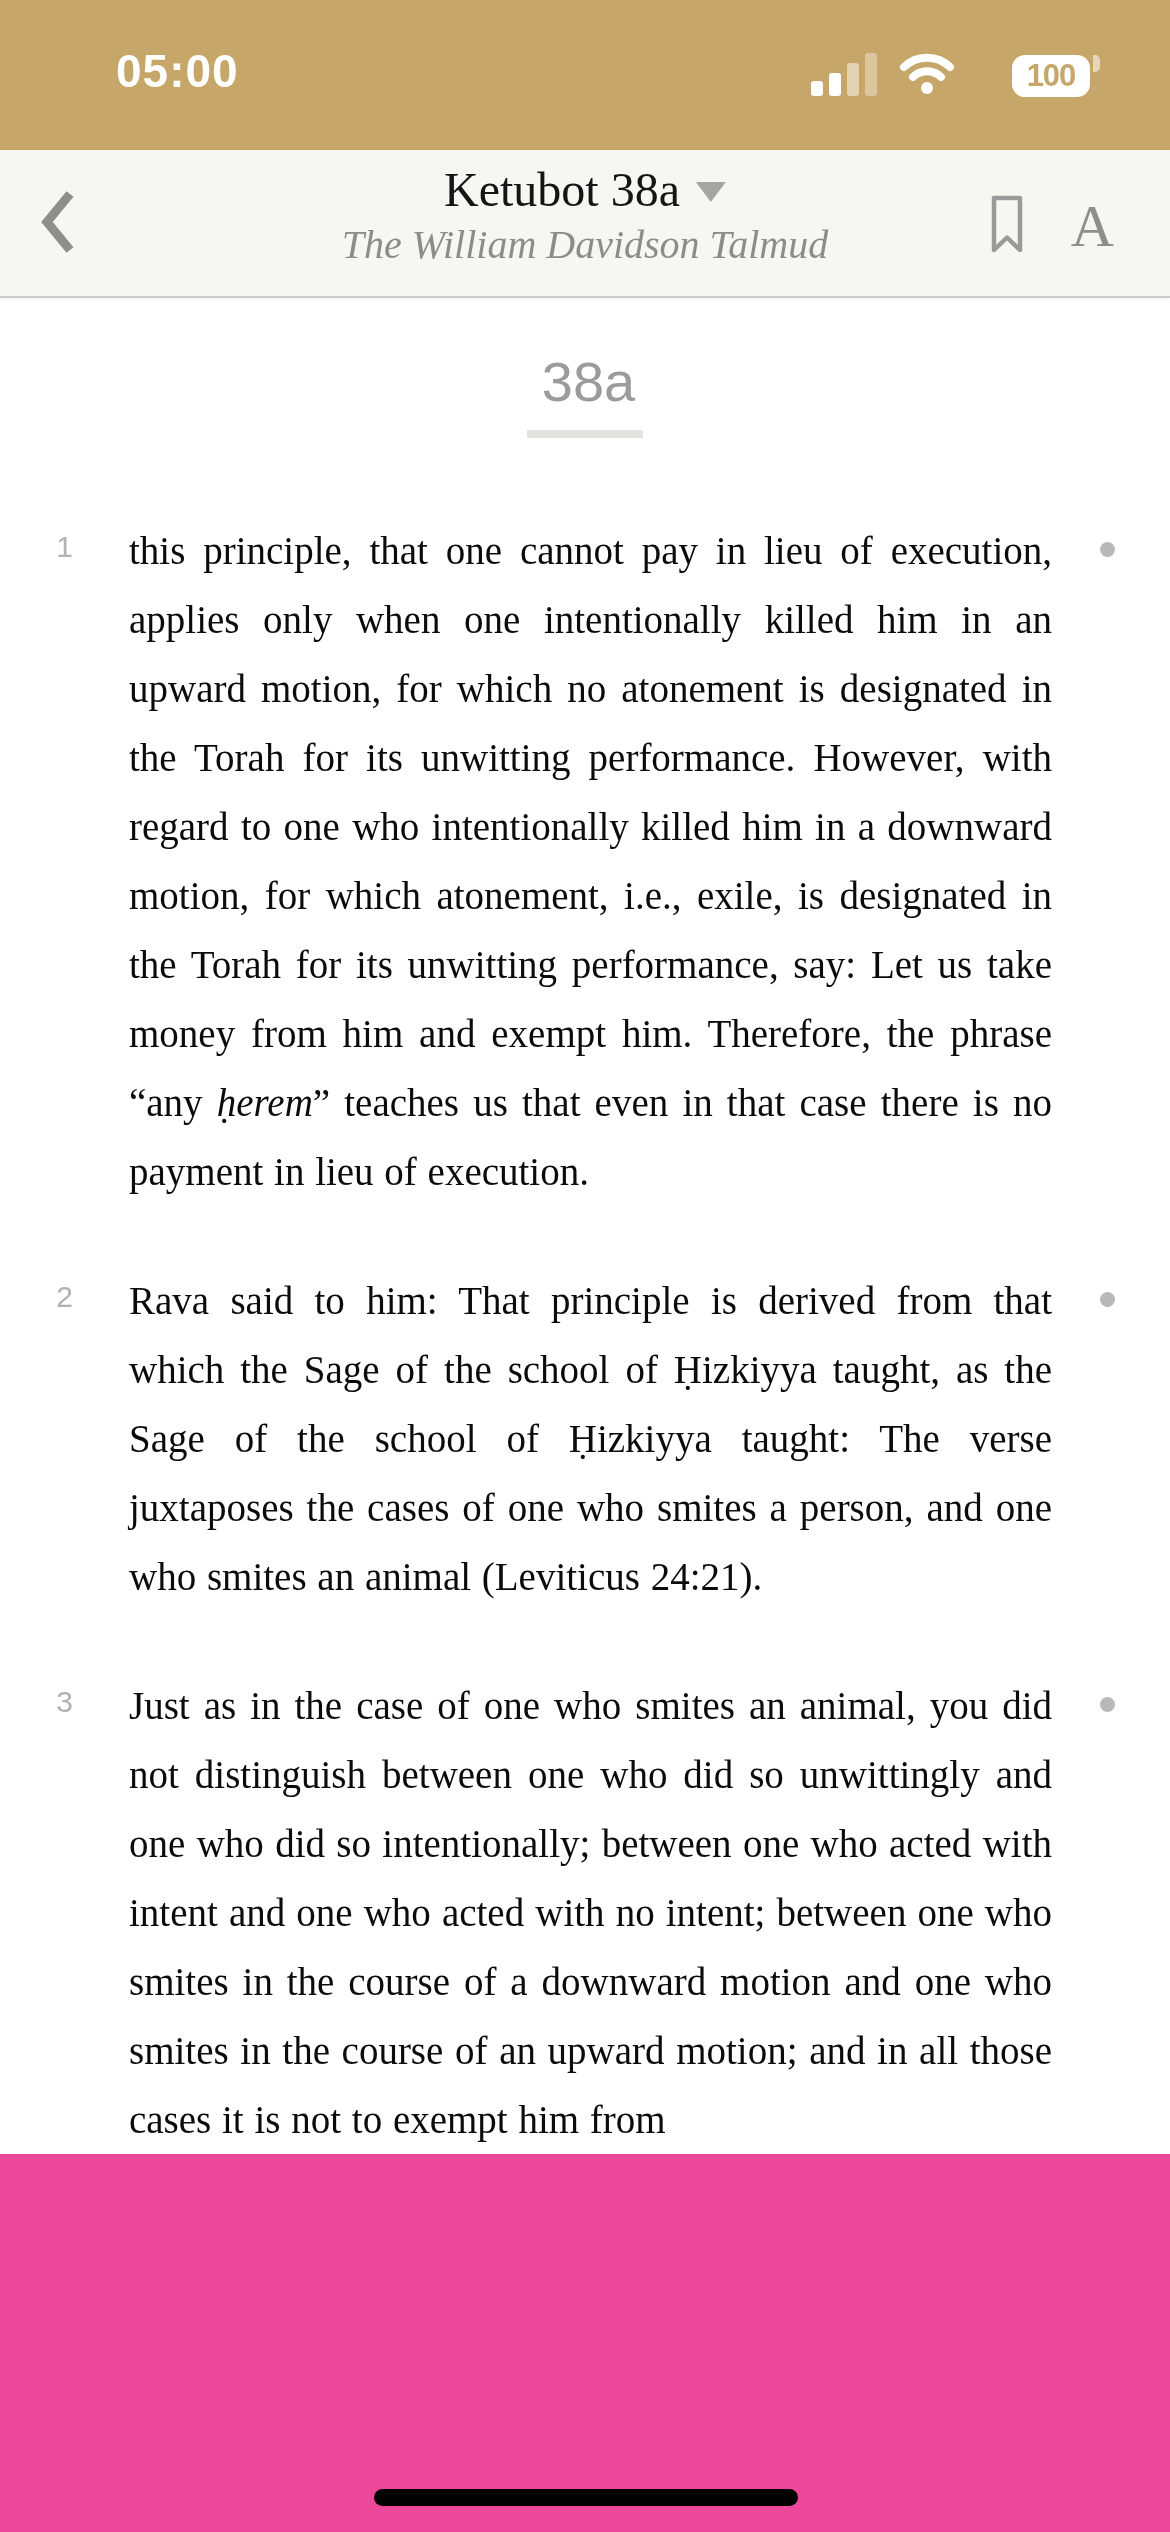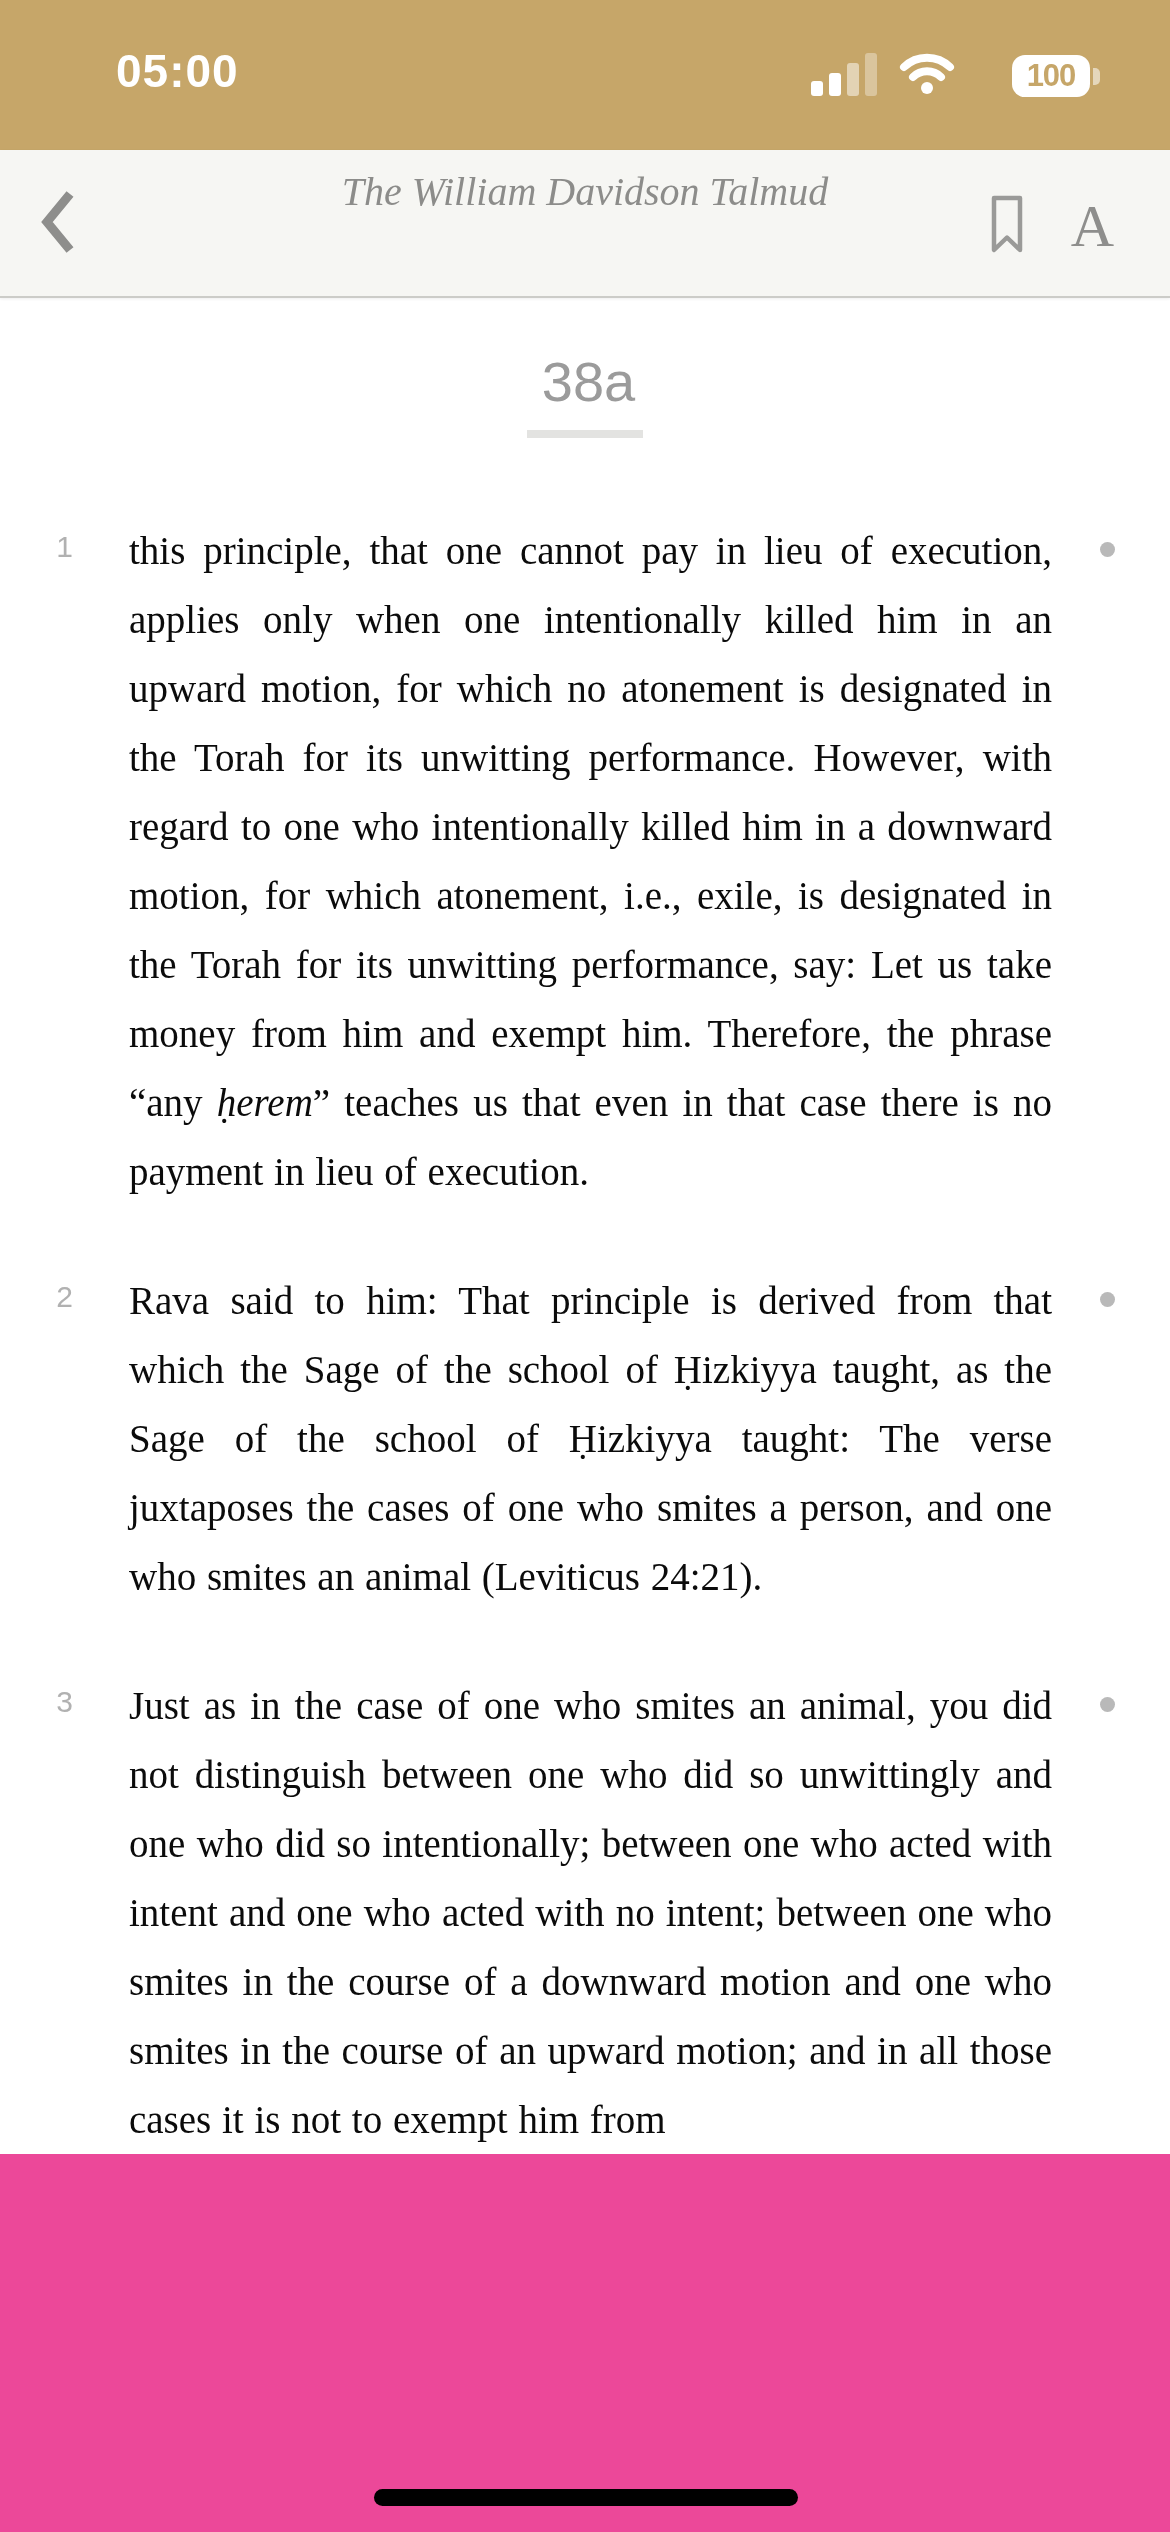--- a/index.html
+++ b/index.html
@@ -6,21 +6,21 @@
   body{width:1170px;height:2532px;overflow:hidden;background:#ffffff;
        font-family:"Liberation Serif",serif;}
   .screen{position:relative;width:1170px;height:2532px;overflow:hidden;background:#ec4899;}
 
   
   .status-bar{position:relative;height:150px;background:#C6A669;}
   .status-time{position:absolute;left:116px;top:44px;
     font-family:"Liberation Sans",sans-serif;font-size:46px;font-weight:700;
     color:#ffffff;letter-spacing:1px;}
   .status-icons{position:absolute;right:70px;top:52px;display:flex;align-items:center;gap:22px;}
-  .battery{display:flex;align-items:center;margin-left:35px;}
+  .battery{display:flex;align-items:flex-start;margin-left:35px;}
   .battery-body{width:78px;height:42px;background:#ffffff;border-radius:13px;
     display:flex;align-items:center;justify-content:center;}
   .battery-label{font-family:"Liberation Sans",sans-serif;font-size:31px;font-weight:700;
     color:#C6A669;letter-spacing:-1px;}
   .battery-nub{width:7px;height:17px;background:rgba(255,255,255,.55);
     border-radius:0 5px 5px 0;margin-left:3px;}
 
   
   .header{position:relative;height:146px;background:#F6F6F3;
     border-bottom:2px solid #CCCCC8;box-shadow:0 1px 3px rgba(0,0,0,.07);}
@@ -92,20 +92,23 @@
 
   <div class="header">
     <div class="back-button">
       <span>
         <svg width="36" height="66" viewBox="0 0 36 66">
           <polyline points="30,5 7,33 30,61" fill="none" stroke="#8E8E8C" stroke-width="9" stroke-linecap="butt" stroke-linejoin="miter"></polyline>
         </svg>
       </span>
     </div>
     <div class="title-block">
+      <div class="title-row">
+        <span>Ketubot 38a</span><span class="caret-down"></span>
+      </div>
       <div class="subtitle">The William Davidson Talmud</div>
     </div>
     <div class="header-actions">
       <span>
         <span>
           <svg width="40" height="60" viewBox="0 0 40 60">
             <path d="M7 4 h26 v52 l-13 -12.5 -13 12.5 z" fill="none" stroke="#9A9A98" stroke-width="4.5" stroke-linejoin="round"></path>
           </svg>
         </span>
       </span>

